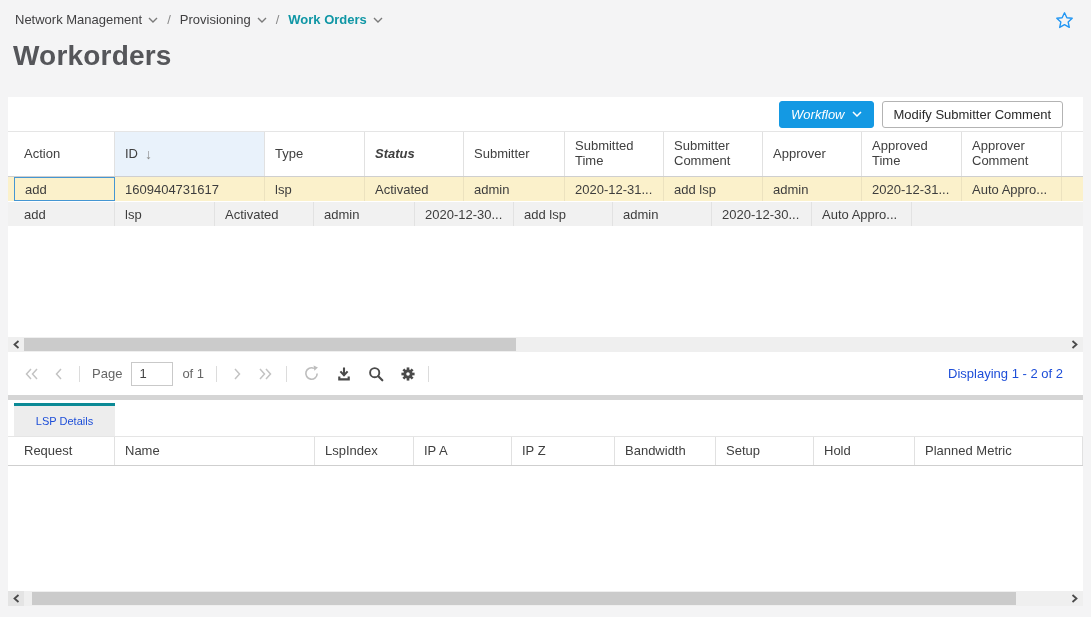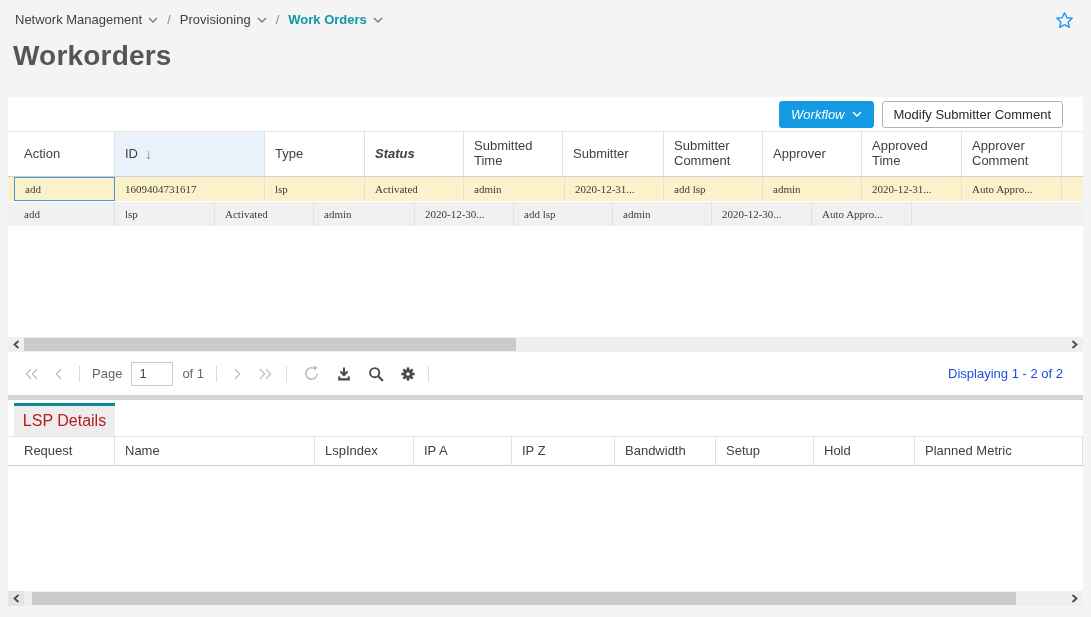--- a/index.html
+++ b/index.html
@@ -29,21 +29,21 @@
   .btn-blue { background:#1499e3; border:1px solid #1499e3; color:#fff; padding:0 11px; gap:7px;font-style:italic; }
   .btn-plain { background:#fff; border:1px solid #b3b3b3; color:#2a2a2a; padding:0 11px; }
 
   
   .wo-head { height:46px; flex:none; display:flex; border-top:1px solid #e5e5e5; border-bottom:1px solid #cfcfcf; padding-left:6px; box-sizing:border-box; background:#fff; }
   .th { box-sizing:border-box; border-right:1px solid #e1e1e1; display:flex; align-items:center; padding:0 10px; font-size:13px; color:#404040; line-height:1.15; }
   .th.sorted { background:#e9f2fb; gap:7px; }
   .th.status-col { font-weight:700; font-style:italic; }
   .sort-arrow { color:#8a8a8a; font-size:14px; }
 
-  .row { height:25px; flex:none; display:flex; padding-left:6px; box-sizing:border-box; border-bottom:1px solid #fff; font-size:11px; color:#3d3d3d; cursor:pointer;font-family:Liberation Serif, serif; }
+  .row { height:25px; flex:none; display:flex; padding-left:6px; box-sizing:border-box; border-bottom:1px solid #fff; font-size:13px; color:#3d3d3d; cursor:pointer; }
   .row.sel { background:#fbf1cb; }
   .row.alt { background:#f1f1f1; }
   .td { box-sizing:border-box; border-right:1px solid rgba(0,0,0,.06); display:flex; align-items:center; padding:0 10px; white-space:nowrap; overflow:hidden; }
   .td.focused { border:1px solid #4596d2; }
 
   .w0{width:101px}.w1{width:150px}.w2{width:100px}.w3{width:99px}.w4{width:101px}
   .w5{width:99px}.w6{width:99px}.w7{width:99px}.w8{width:100px}.w9{width:100px}
 
   .filler-top { height:110px; flex:none; background:#fff; }
   .filler-bottom { flex:1; background:#fff; }
@@ -62,21 +62,21 @@
   .pg-btn { display:flex; align-items:center; justify-content:center; width:18px; height:18px; cursor:pointer; line-height:0; }
   .pg-sep { width:1px; height:16px; background:#dcdcdc; margin:0 3px; flex:none; }
   .page-input { width:42px; height:24px; box-sizing:border-box; border:1px solid #c9c9c9; font-family:inherit; font-size:13px; color:#444; padding:0 7px; }
   .pg-icons { display:flex; align-items:center; gap:16px; margin-left:4px; }
   .pg-icon { cursor:pointer; line-height:0; }
   .displaying { margin-left:auto; color:#1d4ed8; }
 
   
   .splitter { height:5px; flex:none; background:#d5d5d5; cursor:row-resize; }
   .tabstrip { height:36px; flex:none; display:flex; align-items:flex-end; padding-left:6px; background:#fff; }
-  .tab { width:101px; height:33px; box-sizing:border-box; background:#ededed; border-top:3px solid #0b8a96; display:flex; align-items:center; justify-content:center; font-size:16px; color:#b91c1c; cursor:pointer; }
+  .tab { width:101px; height:33px; box-sizing:border-box; background:#ededed; border-top:3px solid #0b8a96; display:flex; align-items:center; justify-content:center; font-size:11px; color:#1d4ed8; cursor:pointer; }
 
   .lsp-head { height:30px; flex:none; display:flex; border-top:1px solid #e5e5e5; border-bottom:1px solid #cfcfcf; padding-left:6px; box-sizing:border-box; background:#fff; }
   .d0{width:101px}.d1{width:200px}.d2{width:99px}.d3{width:98px}.d4{width:103px}
   .d5{width:101px}.d6{width:98px}.d7{width:101px}.d8{width:168px}
 </style>
 </head>
 <body>
 
 <div class="breadcrumb">
   <span class="crumb">
@@ -130,25 +130,25 @@
     <div class="th w1 sorted">
       <span>ID</span>
       <span class="sort-arrow">↓</span>
     </div>
     <div class="th w2">
         <span>Type</span>
       </div>
     <div class="th w3 status-col">
         <span>Status</span>
       </div>
+    <div class="th w4">
+        <span>Submitter</span>
+      </div>
     <div class="th w5">
         <span>Submitted Time</span>
-      </div>
-    <div class="th w4">
-        <span>Submitter</span>
       </div>
     <div class="th w6">
         <span>Submitter Comment</span>
       </div>
     <div class="th w7">
         <span>Approver</span>
       </div>
     <div class="th w8">
         <span>Approved Time</span>
       </div>

